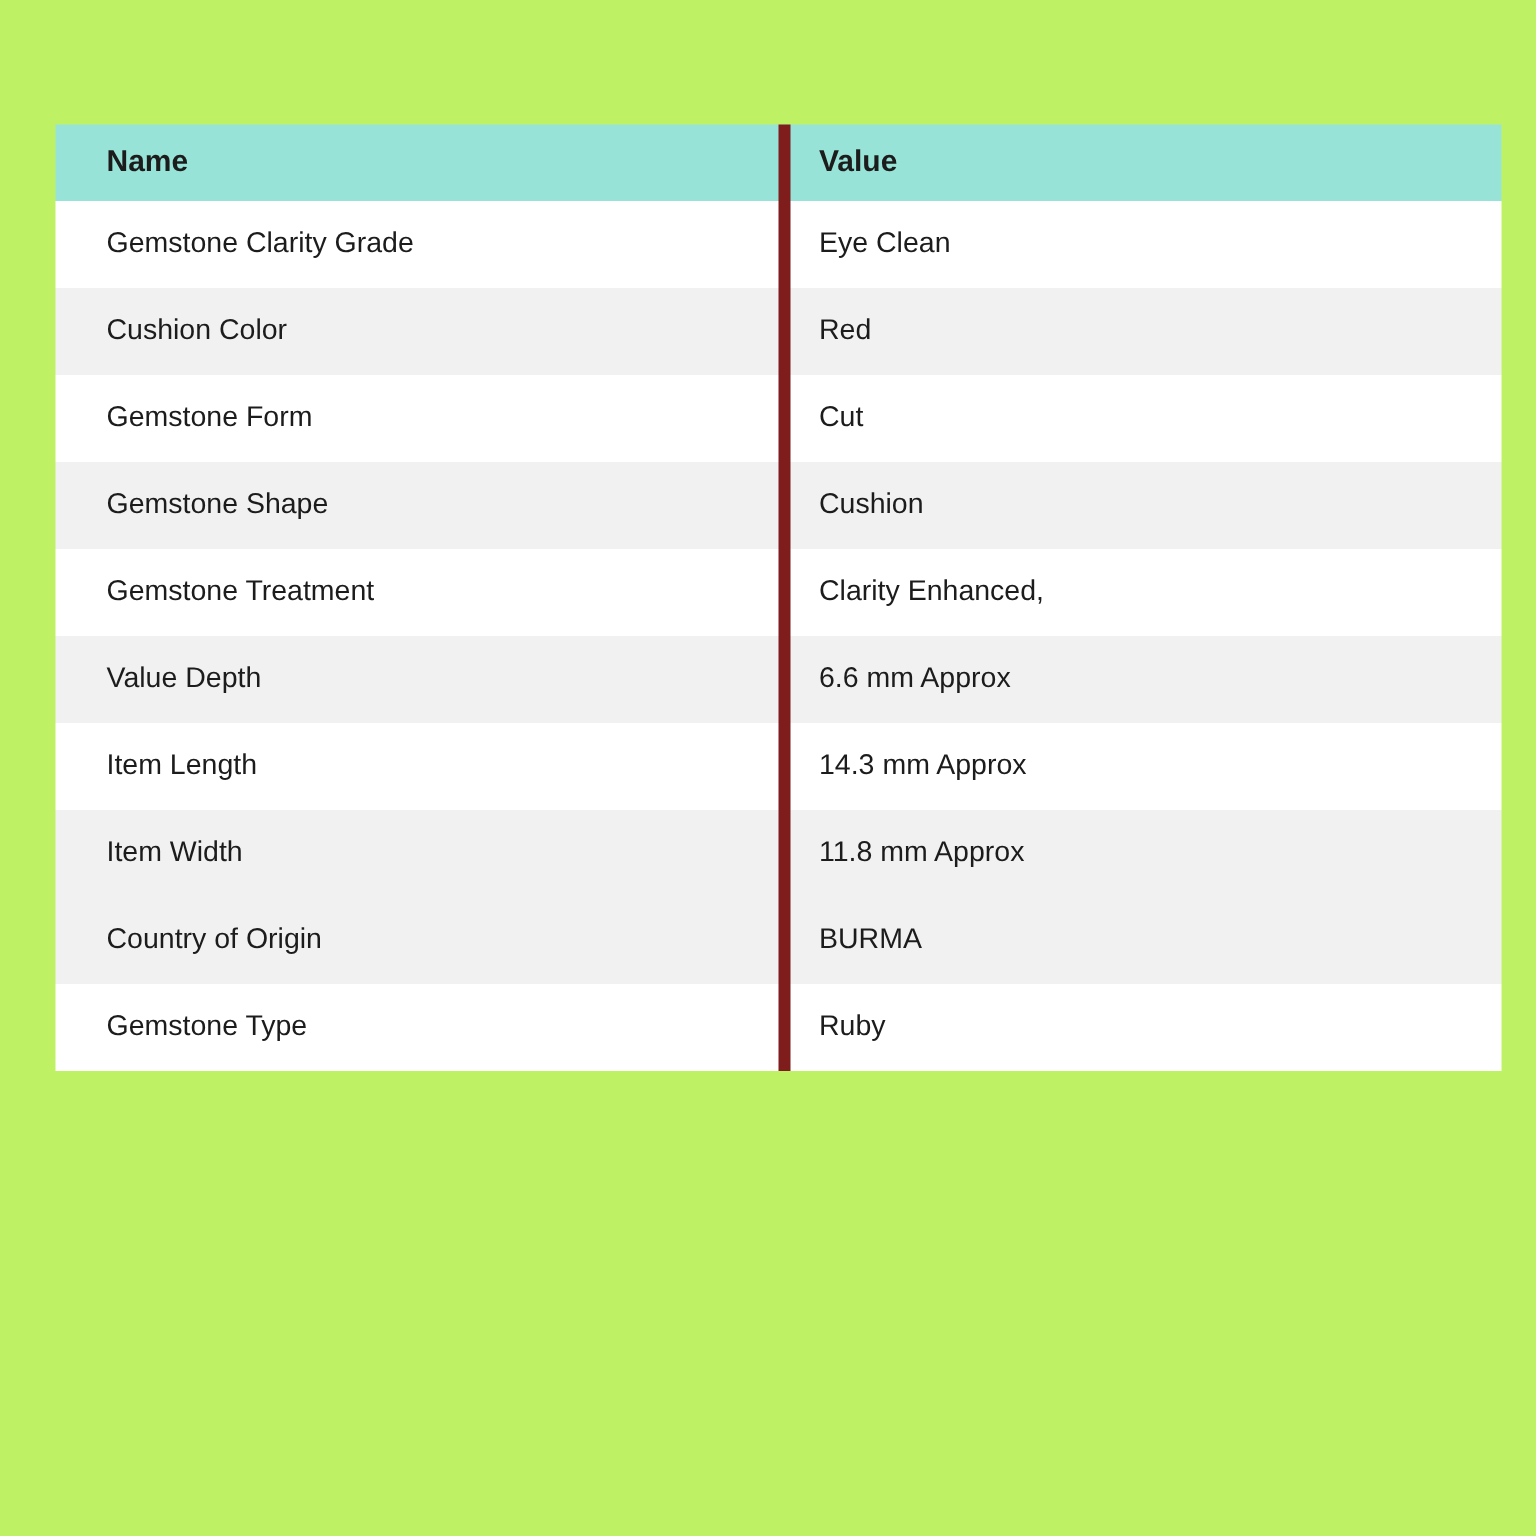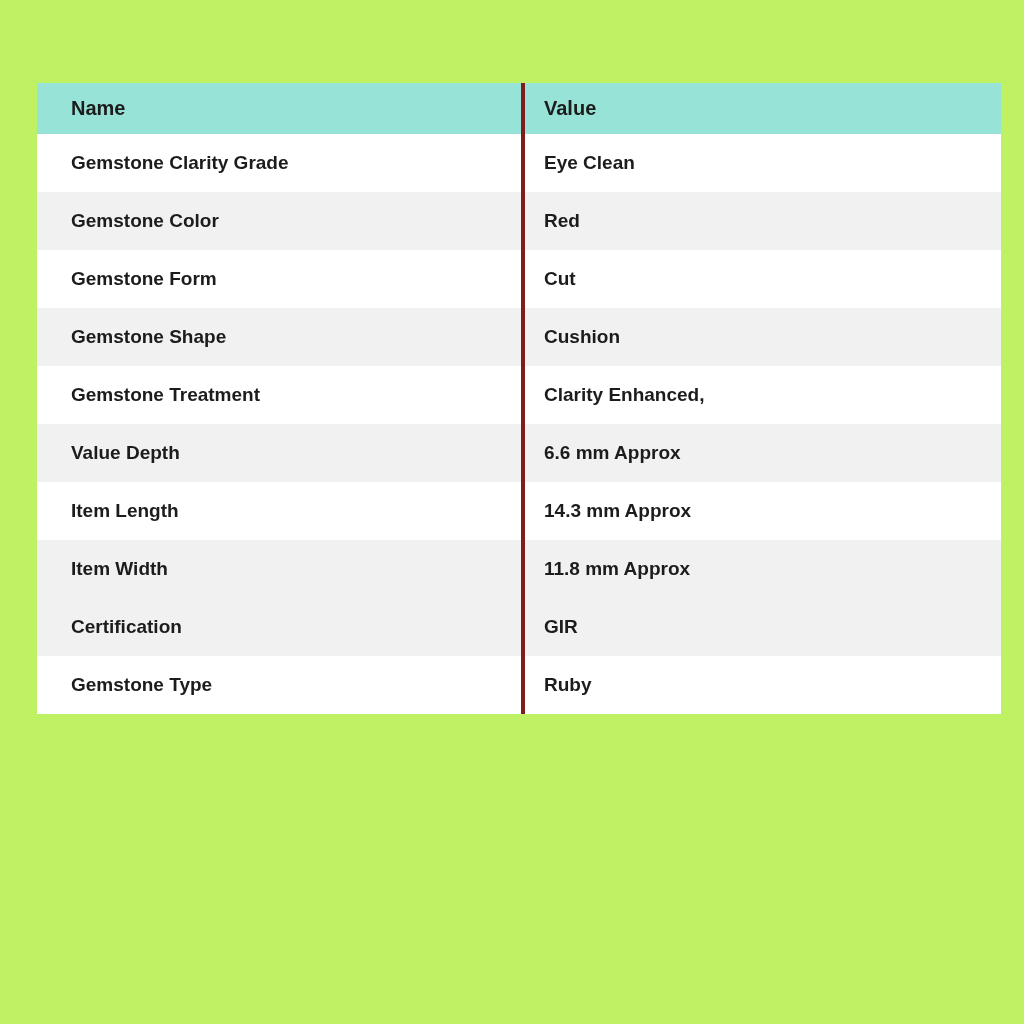--- a/index.html
+++ b/index.html
@@ -35,25 +35,24 @@
     font-size: 20px;
     font-weight: 600;
     padding: 0 0 0 34px;
   }
   .spec-table thead th { background: #97e3d7; }
   .spec-table td {
     height: 58px;
     vertical-align: middle;
     padding: 0 0 0 34px;
     background: #ffffff;
-    font-weight: bold;
   }
   .spec-table th.val-col,
   .spec-table td.val-col {
-    border-left: 4px solid #7f1d1d;
+    border-left: 8px solid #7f1d1d;
     padding-left: 19px;
   }
   .spec-table tbody tr.alt td { background: #f1f1f1; }
 </style>
 </head>
 <body>
 
 <div class="page">
   <table class="spec-table">
     <colgroup>
@@ -65,21 +64,21 @@
         <th>Name</th>
         <th class="val-col">Value</th>
       </tr>
     </thead>
     <tbody id="table-body">
         <tr>
           <td>Gemstone Clarity Grade</td>
           <td class="val-col">Eye Clean</td>
         </tr>
         <tr class="alt">
-          <td>Gemstone Color</td>
+          <td>Cushion Color</td>
           <td class="val-col">Red</td>
         </tr>
         <tr>
           <td>Gemstone Form</td>
           <td class="val-col">Cut</td>
         </tr>
         <tr class="alt">
           <td>Gemstone Shape</td>
           <td class="val-col">Cushion</td>
         </tr>
@@ -93,22 +92,22 @@
         </tr>
         <tr>
           <td>Item Length</td>
           <td class="val-col">14.3 mm Approx</td>
         </tr>
         <tr class="alt">
           <td>Item Width</td>
           <td class="val-col">11.8 mm Approx</td>
         </tr>
         <tr class="alt">
-          <td>Certification</td>
-          <td class="val-col">GIR</td>
+          <td>Country of Origin</td>
+          <td class="val-col">BURMA</td>
         </tr>
         <tr>
           <td>Gemstone Type</td>
           <td class="val-col">Ruby</td>
         </tr>
       </tbody>
   </table>
 </div>
 
 </body></html>

